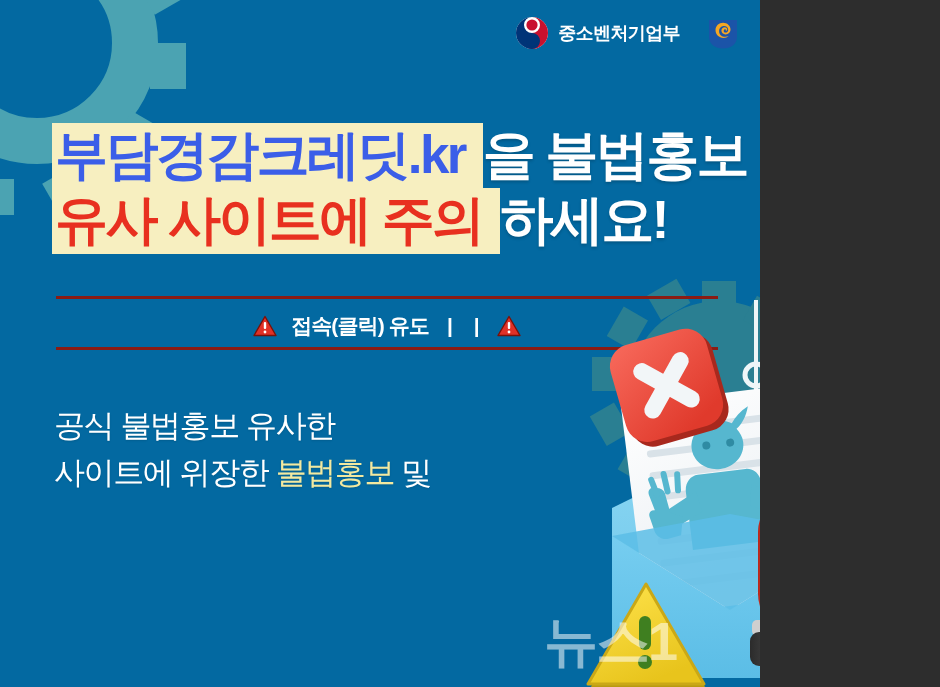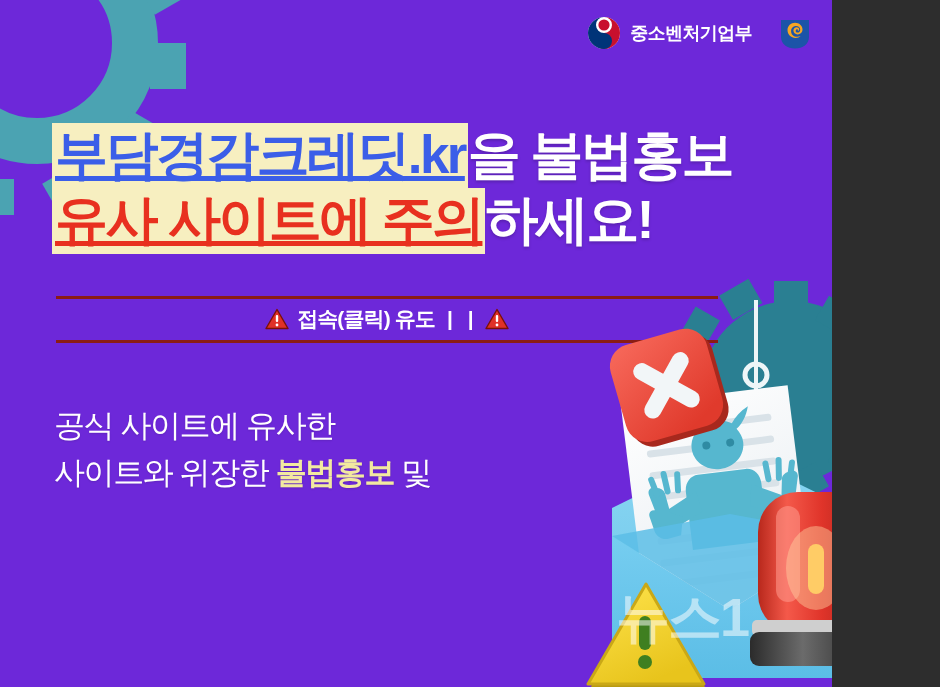--- a/index.html
+++ b/index.html
@@ -2,24 +2,24 @@
 <html lang="ko"><head>
 <meta charset="utf-8">
 <style>
   html, body {
     margin: 0;
     padding: 0;
     background: #2d2d2d;
   }
   #poster {
     position: relative;
-    width: 832px;
+    width: 760px;
     height: 687px;
     overflow: hidden;
-    background: #6d28d9;
+    background: #0369a1;
     font-family: "Liberation Sans", "DejaVu Sans", sans-serif;
     -webkit-font-smoothing: antialiased;
   }
 
   
   .gear {
     position: absolute;
     pointer-events: none;
   }
   .gear .ring {
@@ -105,45 +105,44 @@
   }
   .head-line {
     font-size: 53px;
     font-weight: bold;
     line-height: 1.23;
     letter-spacing: -2.6px;
     white-space: nowrap;
   }
   .hl-mark {
     background: #f7efc0;
-    padding: 2px 3px 5px 3px;
+    padding: 2px 18px 5px 3px;
     box-decoration-break: clone;
-    text-decoration: underline;
     -webkit-box-decoration-break: clone;
   }
   .hl-blue { color: #3b5ee8; }
   .hl-red  { color: #e8301f; margin-top: 17px; }
   .hl-white {
     color: #ffffff;
     text-shadow: 0 2px 3px rgba(0,0,0,0.18);
   }
 
   
   #warn-strip {
     position: absolute;
     left: 56px;
     top: 296px;
     width: 662px;
     border-top: 3px solid #8b1c14;
     border-bottom: 3px solid #8b1c14;
-    padding: 6px 0 7px 0;
+    padding: 13px 0 7px 0;
     display: flex;
     align-items: center;
     justify-content: center;
-    gap: 8px;
+    gap: 14px;
   }
   #warn-strip .warn-text {
     color: #ffffff;
     font-size: 21px;
     font-weight: bold;
     letter-spacing: -0.9px;
     white-space: nowrap;
   }
   .sep {
     color: #cfe8ec;
@@ -175,21 +174,21 @@
     position: absolute;
     left: 560px;
     top: 300px;
     width: 380px;
     height: 387px;
     pointer-events: none;
   }
   #watermark {
     position: absolute;
     right: 16px;
-    bottom: 26px;
+    bottom: 2px;
     width: 200px;
     height: 78px;
     opacity: 0.62;
     pointer-events: none;
     text-decoration: underline;
   }
   #watermark .wm-text {
     position: absolute;
     left: 0;
     bottom: 6px;
@@ -272,22 +271,22 @@
     <span class="warn-text sep">|</span>
     <span class="warn-text sep">|</span>
     <svg width="24" height="22" viewBox="0 0 24 22">
       <path d="M12 1.5 23 20.5H1z" fill="#e03127" stroke="#7a1109" stroke-width="1.4" stroke-linejoin="round"></path>
       <rect x="10.8" y="7" width="2.4" height="7" rx="1.1" fill="#ffffff"></rect>
       <circle cx="12" cy="17" r="1.4" fill="#ffffff"></circle>
     </svg>
   </div>
 
   <div id="body-copy">
-    <div class="body-line thin">공식 사이트에 유사한</div>
-    <div class="body-line thin"><span>사이트와 위장한 </span><span class="em-yellow" style="font-weight:bold">불법홍보</span><span> 및</span></div>
+    <div class="body-line thin">공식 불법홍보 유사한</div>
+    <div class="body-line thin"><span>사이트에 위장한 </span><span class="em-yellow" style="font-weight:normal">불법홍보</span><span> 및</span></div>
   </div>
 
   <svg id="illus" viewBox="0 0 380 387">
     <defs>
       <linearGradient id="gEnvFront" x1="0" y1="0" x2="0" y2="1">
         <stop offset="0" stop-color="#76cdf0"></stop>
         <stop offset="1" stop-color="#5bbde6"></stop>
       </linearGradient>
       <linearGradient id="gEnvBack" x1="0" y1="0" x2="0" y2="1">
         <stop offset="0" stop-color="#8ad6f2"></stop>

